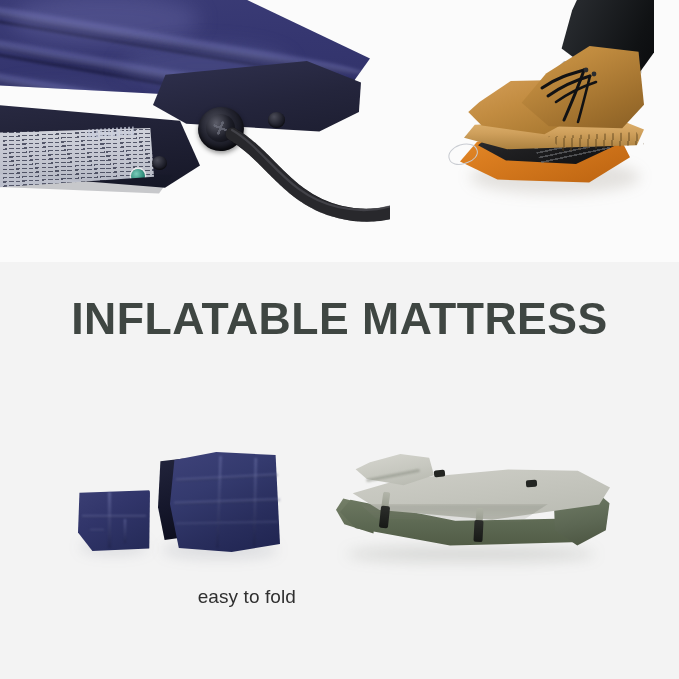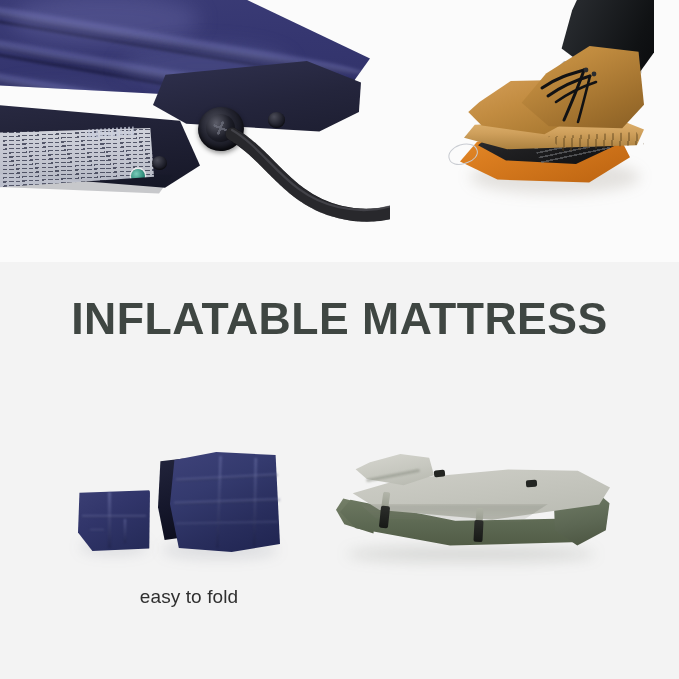--- a/index.html
+++ b/index.html
@@ -53,21 +53,21 @@
   
   .caption {
     position: absolute;
     top: 586px;
     font-size: 19px;
     color: #2f2f2f;
     font-weight: normal;
     text-align: center;
     letter-spacing: 0.1px;
   }
-  .caption.left  { left: 70px;  width: 238px; }
+  .caption.left  { left: 58px;  width: 238px; text-align: right; }
   .caption.right { left: 340px; width: 285px; }
 
   
   .mattress-scene {
     position: absolute;
     left: -30px; top: -12px;
     width: 420px; height: 260px;
   }
 
   

